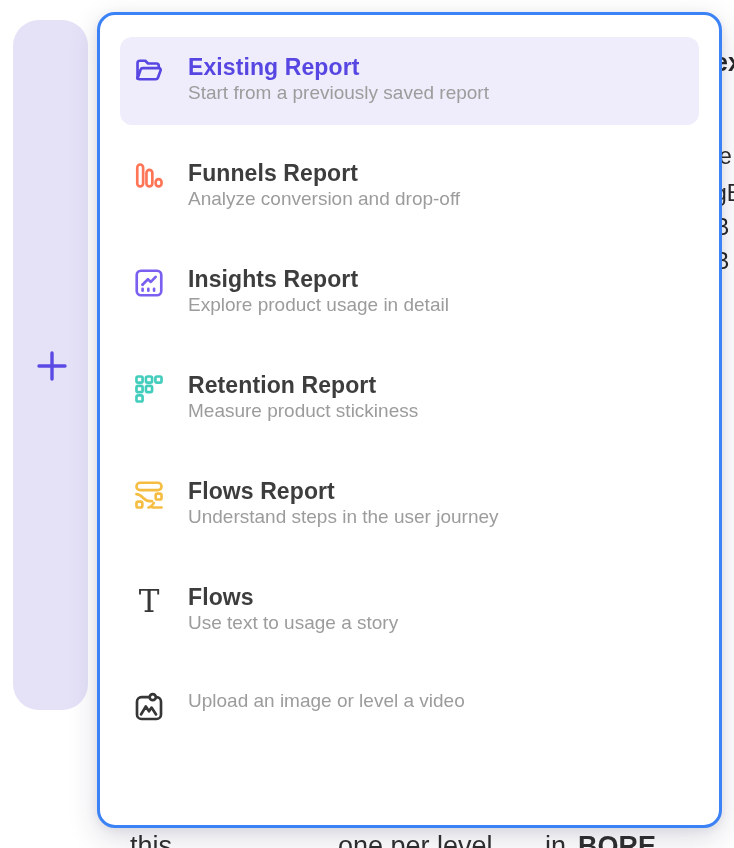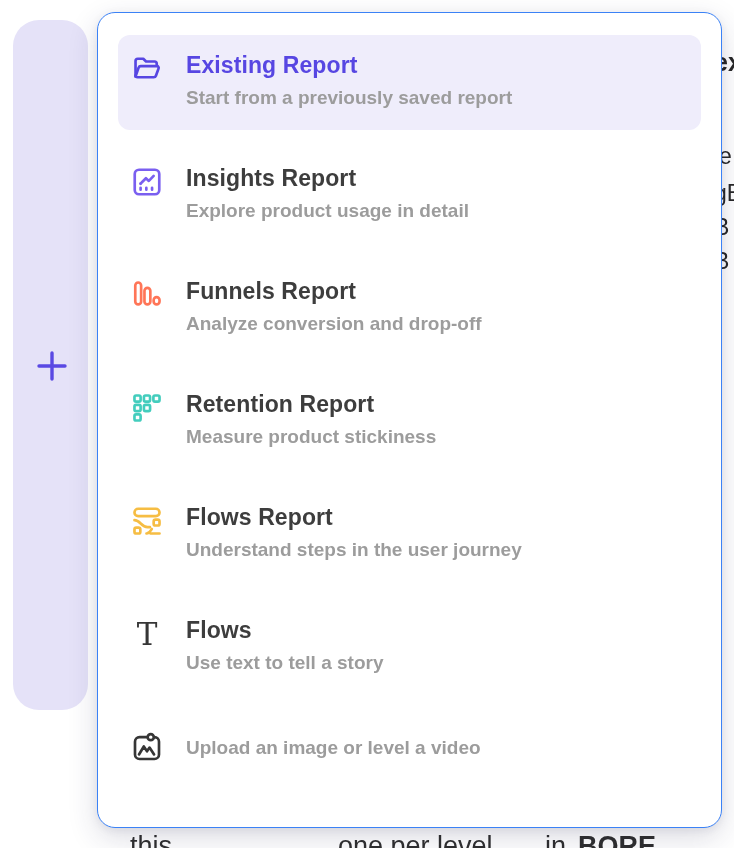--- a/index.html
+++ b/index.html
@@ -31,42 +31,42 @@
     position:absolute;top:0;font-size:27px;color:#2e2e2e;white-space:nowrap;
   }
   .frag-this{left:130px;}
   .frag-mid{left:338px;}
   .frag-in{left:545px;}
   .frag-bore{left:578px;font-weight:700;}
 
   
   .menu-panel{
     position:absolute;left:97px;top:12px;width:625px;height:816px;
-    background:#ffffff;border:1px solid #3b82f6;border-radius:18px;
+    background:#ffffff;border:3px solid #3b82f6;border-radius:18px;
     box-shadow:0 10px 30px rgba(40,35,80,0.16), 0 2px 8px rgba(40,35,80,0.08);
     box-sizing:border-box;
     padding:22px 20px;
   }
   .menu-item{
     display:flex;align-items:flex-start;gap:22px;
     padding:16px 16px 20px 12px;margin-bottom:18px;
     border-radius:12px;cursor:pointer;
   }
   .menu-item.highlighted{background:#efedfb;}
   .menu-item .icon-box{
     width:34px;height:34px;flex:0 0 34px;
     display:flex;align-items:center;justify-content:center;margin-top:1px;
   }
   .item-title{
     font-size:23px;font-weight:700;color:#3d3d3d;line-height:28px;
     letter-spacing:.1px;
   }
   .menu-item.highlighted .item-title{color:#5746e2;}
   .item-subtitle{
-    font-size:19px;font-weight:700;color:#9c9c9c;line-height:24px;margin-top:7px;
+    font-size:19px;font-weight:400;color:#9c9c9c;line-height:24px;
   }
   .serif-t{
     font-family:"DejaVu Serif", serif;font-size:31px;line-height:31px;
     color:#363636;font-weight:500;
   }
   svg{display:block;}
 </style>
 </head>
 <body>
 
@@ -104,43 +104,43 @@
     </span>
     <div>
       <div class="item-title">Existing Report</div>
       <div class="item-subtitle">Start from a previously saved report</div>
     </div>
   </div>
 
   <div class="menu-item">
     <span class="icon-box">
       <svg width="32" height="32" viewBox="0 0 24 24" fill="none">
+        <rect x="3.2" y="2.6" width="4.4" height="16.4" rx="2.2" stroke="#ff7557" stroke-width="2"></rect>
+        <rect x="10.1" y="6.6" width="4.4" height="12.4" rx="2.2" stroke="#ff7557" stroke-width="2"></rect>
+        <rect x="17" y="13.6" width="4.4" height="5.4" rx="2.2" stroke="#ff7557" stroke-width="2"></rect>
+      </svg>
+    </span>
+    <div>
+      <div class="item-title">Funnels Report</div>
+      <div class="item-subtitle">Analyze conversion and drop-off</div>
+    </div>
+  </div>
+
+  <div class="menu-item">
+    <span class="icon-box">
+      <svg width="32" height="32" viewBox="0 0 24 24" fill="none">
         <rect x="2.8" y="2.8" width="18.4" height="18.4" rx="3.2" stroke="#7a5ff0" stroke-width="2"></rect>
         <circle cx="7.2" cy="13.2" r="1.15" fill="#7a5ff0"></circle>
         <path d="M8 12.4 L11.2 9.2 l2.2 2 L17 7.4" stroke="#7a5ff0" stroke-width="2" stroke-linecap="round" stroke-linejoin="round"></path>
         <path d="M7.2 16.4 v1.4 M11.5 16.4 v1.4 M15.8 16.4 v1.4" stroke="#7a5ff0" stroke-width="2" stroke-linecap="round"></path>
       </svg>
     </span>
     <div>
       <div class="item-title">Insights Report</div>
       <div class="item-subtitle">Explore product usage in detail</div>
-    </div>
-  </div>
-
-  <div class="menu-item">
-    <span class="icon-box">
-      <svg width="32" height="32" viewBox="0 0 24 24" fill="none">
-        <rect x="3.2" y="2.6" width="4.4" height="16.4" rx="2.2" stroke="#ff7557" stroke-width="2"></rect>
-        <rect x="10.1" y="6.6" width="4.4" height="12.4" rx="2.2" stroke="#ff7557" stroke-width="2"></rect>
-        <rect x="17" y="13.6" width="4.4" height="5.4" rx="2.2" stroke="#ff7557" stroke-width="2"></rect>
-      </svg>
-    </span>
-    <div>
-      <div class="item-title">Funnels Report</div>
-      <div class="item-subtitle">Analyze conversion and drop-off</div>
     </div>
   </div>
 
   <div class="menu-item">
     <span class="icon-box">
       <svg width="32" height="32" viewBox="0 0 24 24" fill="none">
         <rect x="2.6" y="2.6" width="4.6" height="4.6" rx="1.2" stroke="#43cdbd" stroke-width="2"></rect>
         <rect x="9.7" y="2.6" width="4.6" height="4.6" rx="1.2" stroke="#43cdbd" stroke-width="2"></rect>
         <rect x="16.8" y="2.6" width="4.6" height="4.6" rx="1.2" stroke="#43cdbd" stroke-width="2"></rect>
         <rect x="2.6" y="9.7" width="4.6" height="4.6" rx="1.2" stroke="#43cdbd" stroke-width="2"></rect>
@@ -169,21 +169,21 @@
       <div class="item-subtitle">Understand steps in the user journey</div>
     </div>
   </div>
 
   <div class="menu-item">
     <span class="icon-box">
       <span class="serif-t">T</span>
     </span>
     <div>
       <div class="item-title">Flows</div>
-      <div class="item-subtitle">Use text to tell a story</div>
+      <div class="item-subtitle">Use text to usage a story</div>
     </div>
   </div>
 
   <div class="menu-item">
     <span class="icon-box">
       <svg width="32" height="32" viewBox="0 0 24 24" fill="none">
         <rect x="3" y="4.6" width="18" height="16.4" rx="3.4" stroke="#363636" stroke-width="2"></rect>
         <circle cx="14.8" cy="4.6" r="2.3" fill="#ffffff" stroke="#363636" stroke-width="2"></circle>
         <path d="M6 17.6 l3.6-6 2.4 3.6 1.9-2.8 3.4 5.2" stroke="#363636" stroke-width="2" stroke-linecap="round" stroke-linejoin="round"></path>
       </svg>

